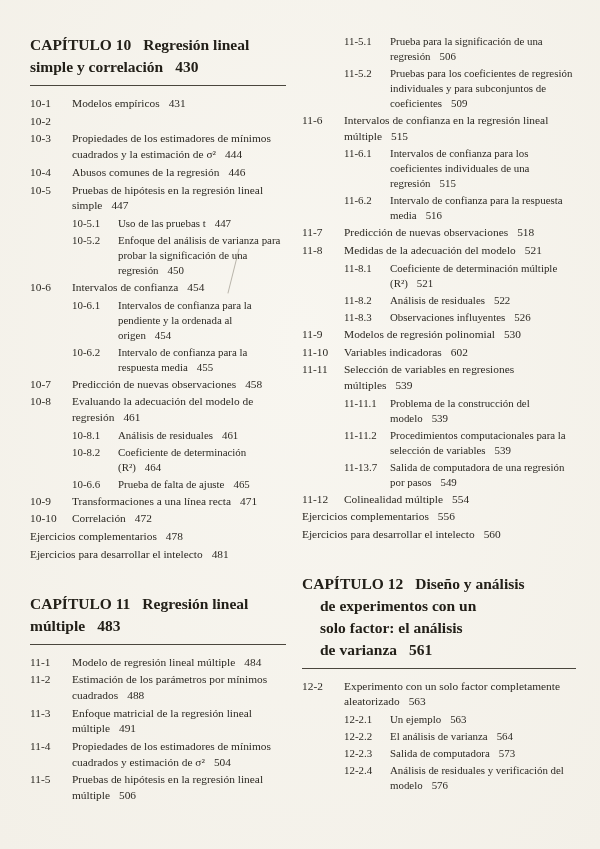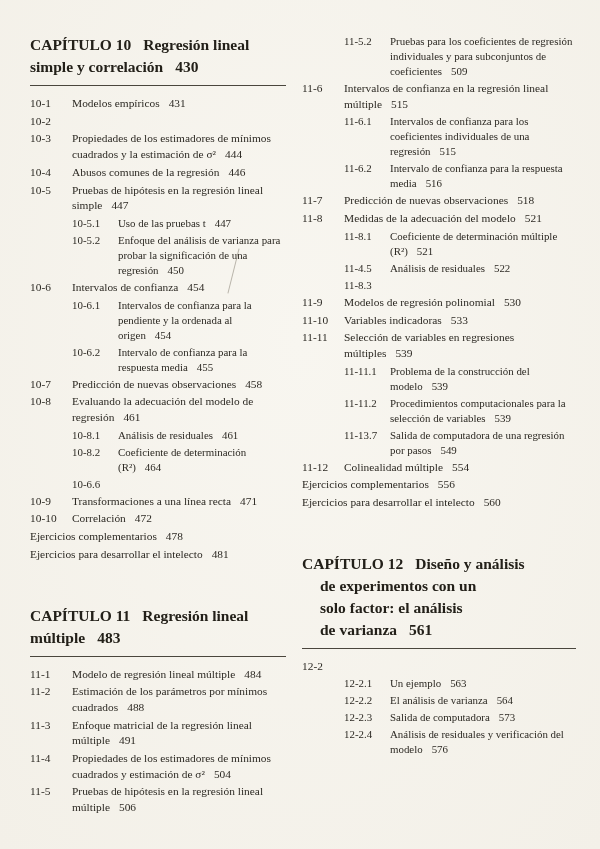--- a/index.html
+++ b/index.html
@@ -20,21 +20,21 @@
     position: relative;
   }
   .columns {
     display: flex;
     gap: 16px;
   }
   .col { width: 256px; flex: 0 0 256px; }
   .col-right { width: 274px; flex: 0 0 274px; }
 
   .chapter-block { margin-bottom: 8px; }
-  .entries + .chapter-block { margin-top: 42px; }
+  .entries + .chapter-block { margin-top: 30px; }
 
   .ch-line {
     font-weight: bold;
     font-size: 15.5px;
     line-height: 22px;
     white-space: nowrap;
     color: #232019;
   }
   .ch-label { margin-right: 12px; }
   .col-right .ch-line.cont { padding-left: 18px; }
@@ -131,20 +131,21 @@
           <div class="entry lvl2">
             <span class="num">10-8.1</span>
             <span class="txt"><span>Análisis de residuales</span><span class="pg">461</span></span>
           </div>
           <div class="entry lvl2">
             <span class="num">10-8.2</span>
             <span class="txt"><span>Coeficiente de determinación (R²)</span><span class="pg">464</span></span>
           </div>
           <div class="entry lvl2">
             <span class="num">10-6.6</span>
+            <span class="txt"><span>Prueba de falta de ajuste</span><span class="pg">465</span></span>
           </div>
           <div class="entry lvl1">
             <span class="num">10-9</span>
             <span class="txt"><span>Transformaciones a una línea recta</span><span class="pg">471</span></span>
           </div>
           <div class="entry lvl1">
             <span class="num">10-10</span>
             <span class="txt"><span>Correlación</span><span class="pg">472</span></span>
           </div>
           <div class="entry lvl0">
@@ -178,20 +179,24 @@
           </div>
           <div class="entry lvl1">
             <span class="num">11-5</span>
             <span class="txt"><span>Pruebas de hipótesis en la regresión lineal múltiple</span><span class="pg">506</span></span>
           </div>
         </div>
       </div>
       <div class="col col-right">
         <div class="entries">
           <div class="entry lvl2">
+            <span class="num">11-5.1</span>
+            <span class="txt"><span>Prueba para la significación de una regresión</span><span class="pg">506</span></span>
+          </div>
+          <div class="entry lvl2">
             <span class="num">11-5.2</span>
             <span class="txt"><span>Pruebas para los coeficientes de regresión individuales y para subconjuntos de coeficientes</span><span class="pg">509</span></span>
           </div>
           <div class="entry lvl1">
             <span class="num">11-6</span>
             <span class="txt"><span>Intervalos de confianza en la regresión lineal múltiple</span><span class="pg">515</span></span>
           </div>
           <div class="entry lvl2">
             <span class="num">11-6.1</span>
             <span class="txt"><span>Intervalos de confianza para los coeficientes individuales de una regresión</span><span class="pg">515</span></span>
@@ -206,33 +211,34 @@
           </div>
           <div class="entry lvl1">
             <span class="num">11-8</span>
             <span class="txt"><span>Medidas de la adecuación del modelo</span><span class="pg">521</span></span>
           </div>
           <div class="entry lvl2">
             <span class="num">11-8.1</span>
             <span class="txt"><span>Coeficiente de determinación múltiple (R²)</span><span class="pg">521</span></span>
           </div>
           <div class="entry lvl2">
-            <span class="num">11-4.5</span>
+            <span class="num">11-8.2</span>
             <span class="txt"><span>Análisis de residuales</span><span class="pg">522</span></span>
           </div>
           <div class="entry lvl2">
             <span class="num">11-8.3</span>
+            <span class="txt"><span>Observaciones influyentes</span><span class="pg">526</span></span>
           </div>
           <div class="entry lvl1">
             <span class="num">11-9</span>
             <span class="txt"><span>Modelos de regresión polinomial</span><span class="pg">530</span></span>
           </div>
           <div class="entry lvl1">
             <span class="num">11-10</span>
-            <span class="txt"><span>Variables indicadoras</span><span class="pg">533</span></span>
+            <span class="txt"><span>Variables indicadoras</span><span class="pg">602</span></span>
           </div>
           <div class="entry lvl1">
             <span class="num">11-11</span>
             <span class="txt"><span>Selección de variables en regresiones múltiples</span><span class="pg">539</span></span>
           </div>
           <div class="entry lvl2">
             <span class="num">11-11.1</span>
             <span class="txt"><span>Problema de la construcción del modelo</span><span class="pg">539</span></span>
           </div>
           <div class="entry lvl2">
@@ -257,20 +263,21 @@
         <section class="chapter-block">
           <div class="ch-line first"><span class="ch-label">CAPÍTULO 12</span><span>Diseño y análisis</span></div>
           <div class="ch-line cont"><span>de experimentos con un</span></div>
           <div class="ch-line cont"><span>solo factor: el análisis</span></div>
           <div class="ch-line cont"><span>de varianza</span><span class="pg">561</span></div>
           <div class="ch-rule"></div>
         </section>
         <div class="entries">
           <div class="entry lvl1">
             <span class="num">12-2</span>
+            <span class="txt"><span>Experimento con un solo factor completamente aleatorizado</span><span class="pg">563</span></span>
           </div>
           <div class="entry lvl2">
             <span class="num">12-2.1</span>
             <span class="txt"><span>Un ejemplo</span><span class="pg">563</span></span>
           </div>
           <div class="entry lvl2">
             <span class="num">12-2.2</span>
             <span class="txt"><span>El análisis de varianza</span><span class="pg">564</span></span>
           </div>
           <div class="entry lvl2">

